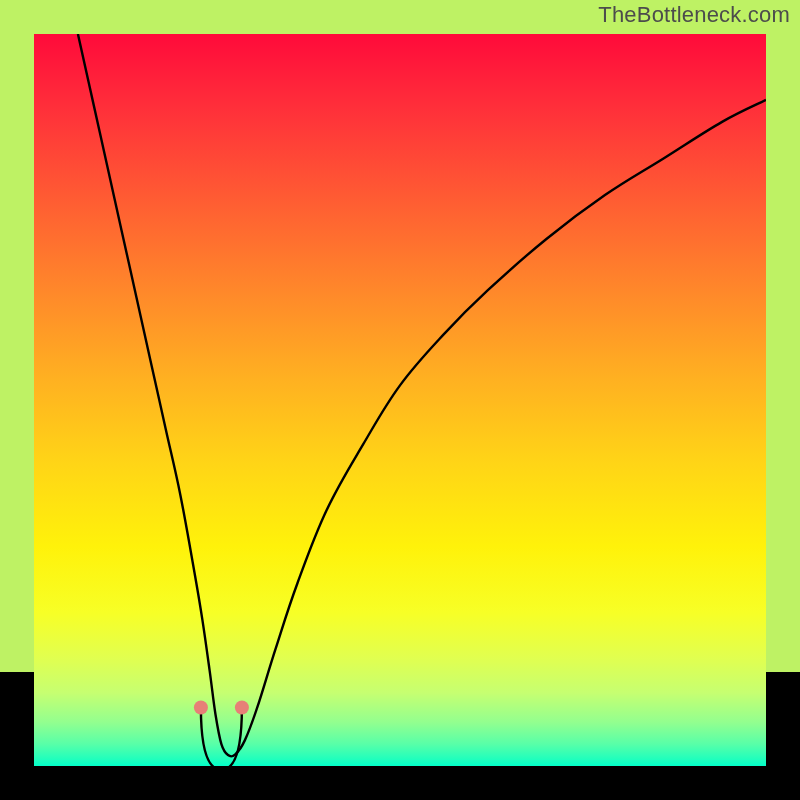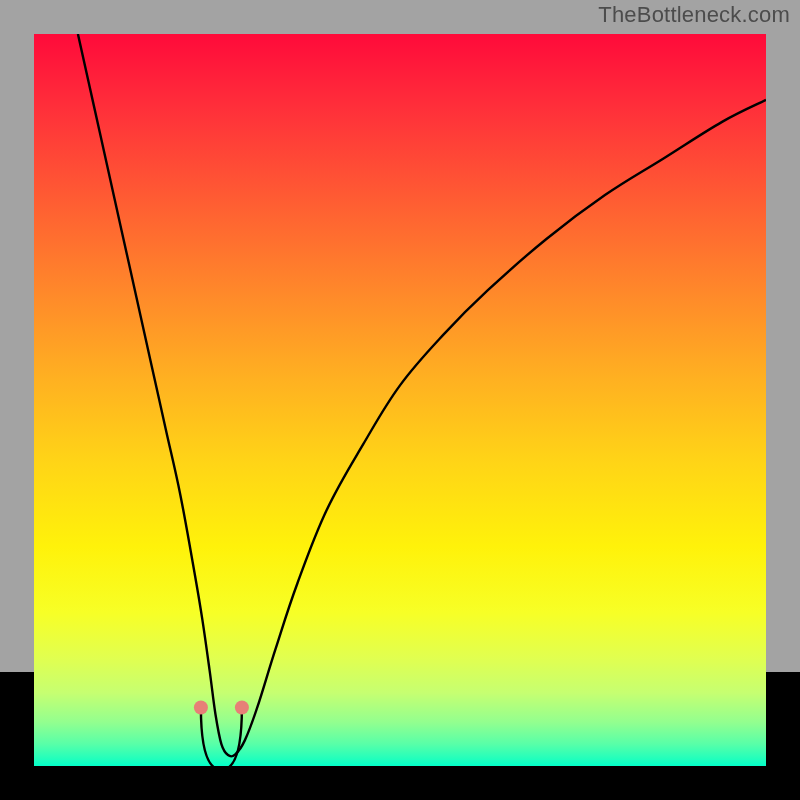--- a/index.html
+++ b/index.html
@@ -8,21 +8,21 @@
     width: 800px;
     height: 800px;
     background: #000;
     font-family: Arial, Helvetica, sans-serif;
     overflow: hidden;
   }
   .stage {
     position: relative;
     width: 800px;
     height: 672px;
-    background: #a3a3a3;
+    background: #bef264;
   }
   .watermark {
     position: absolute;
     top: 2px;
     right: 10px;
     color: #4c4c4c;
     font-size: 22px;
     font-weight: 400;
     letter-spacing: 0.2px;
     z-index: 10;

